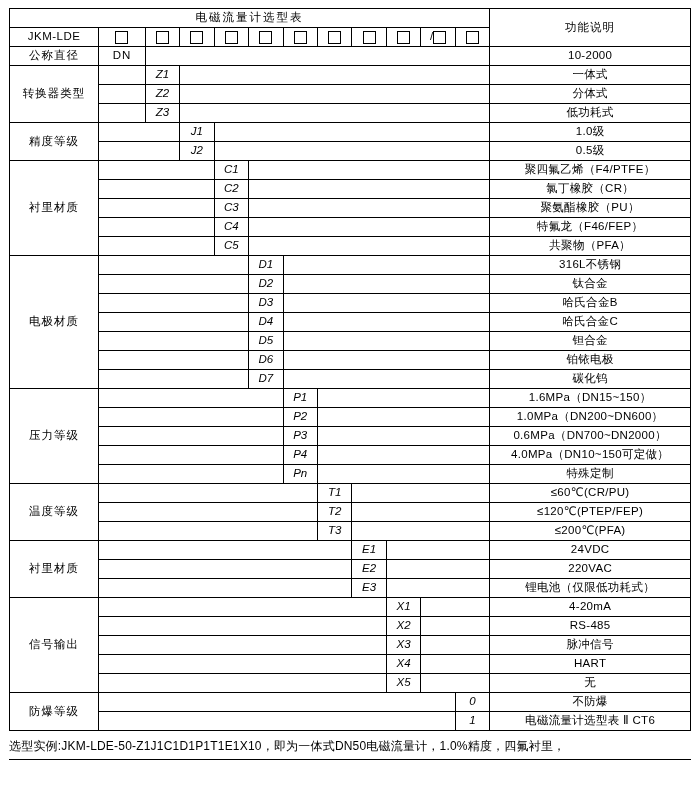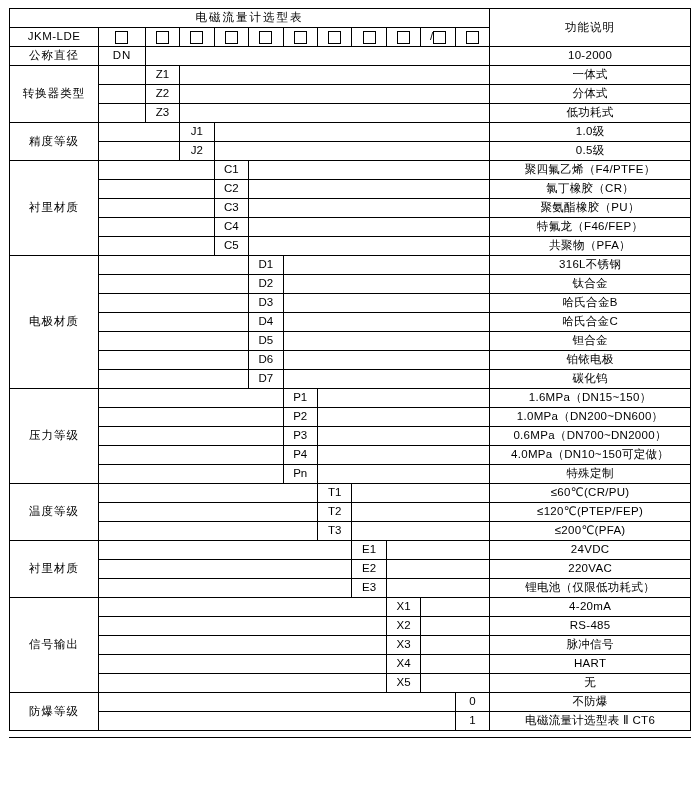--- a/index.html
+++ b/index.html
@@ -48,20 +48,21 @@
     font-size:13px;
     letter-spacing:0.5px;
   }
   td.desc{
     font-size:12px;
     letter-spacing:0.3px;
   }
   td.code{
     font-size:11.5px;
     font-family:"Liberation Sans","DejaVu Sans",sans-serif;
+    font-style:italic;
   }
   td.dn{
     font-size:12.5px;
     letter-spacing:1px;
   }
   .box{
     display:inline-block;
     width:13px;height:13px;
     border:1px solid #000;
     box-sizing:border-box;
@@ -358,16 +359,17 @@
     <tr>
       <td colspan="10"></td>
       <td class="code">1</td>
       <td class="desc">电磁流量计选型表 Ⅱ CT6</td>
     </tr>
 
   </tbody>
     </table>
 
   <div class="notes">
+    <div>选型实例:JKM-LDE-50-Z1J1C1D1P1T1E1X10，即为一体式DN50电磁流量计，1.0%精度，四氟衬里，</div>
     <div class="sep"></div>
   </div>
 
 </div>
 
 </body></html>

